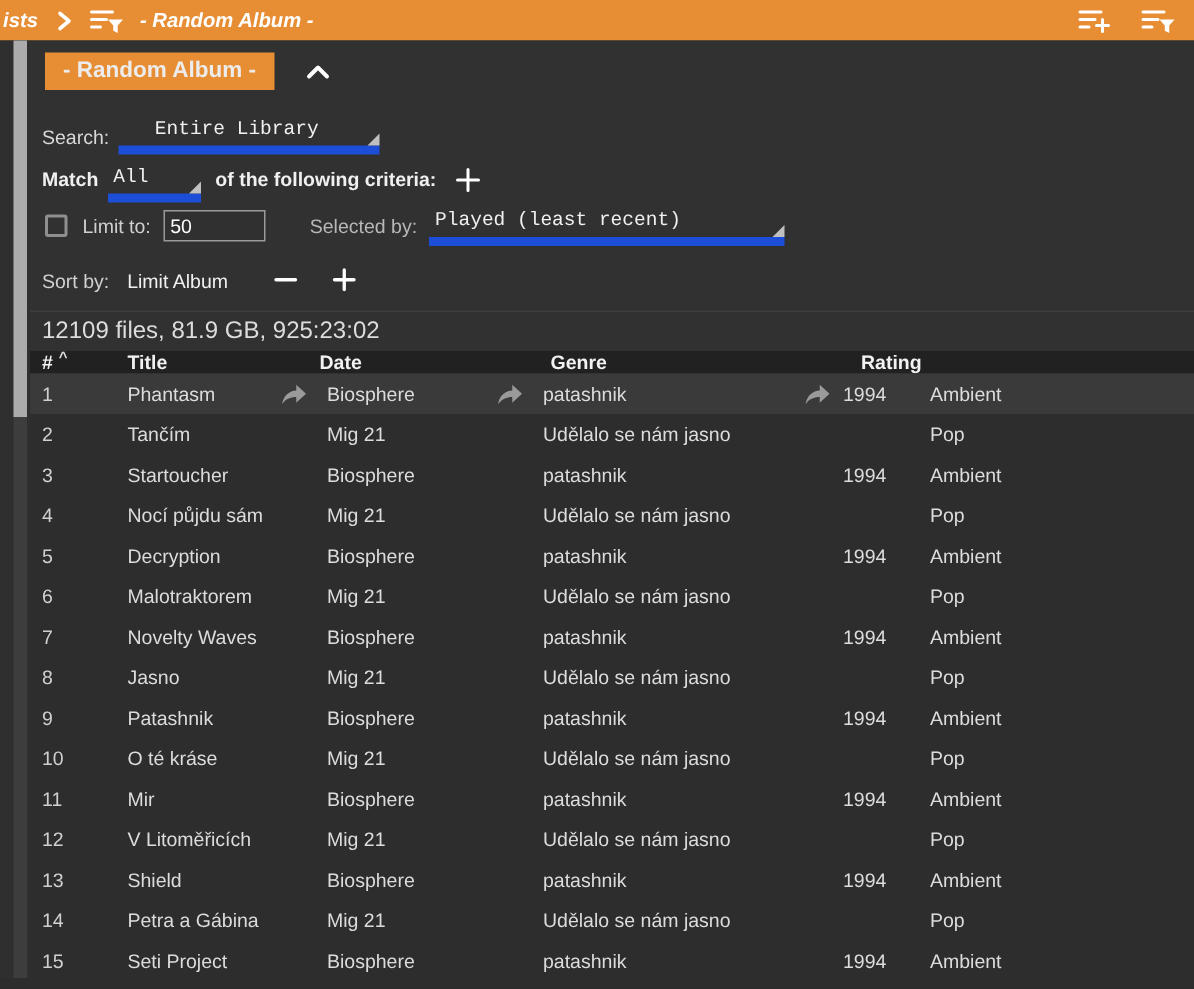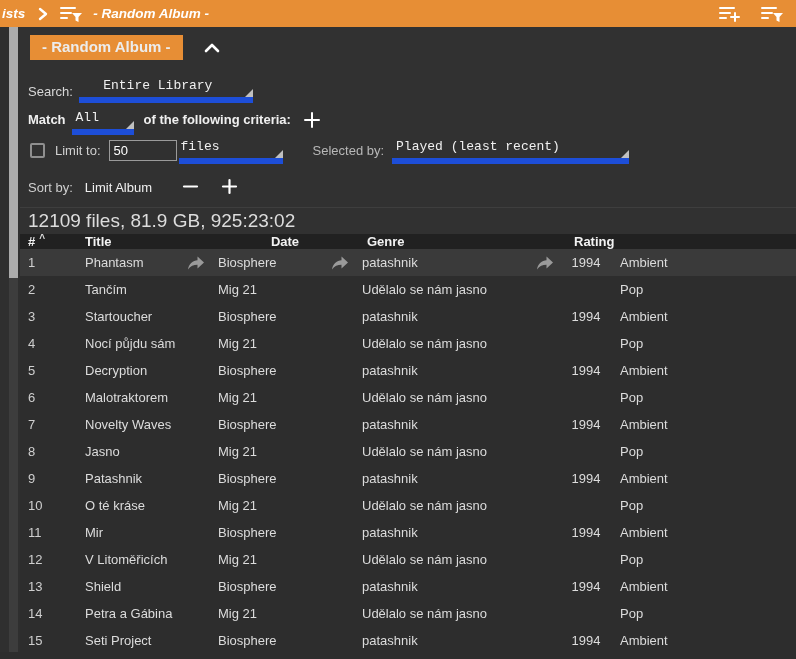--- a/index.html
+++ b/index.html
@@ -79,31 +79,31 @@
   .limit-input{
     width:68px;height:21px;background:#303030;border:1px solid #9A9A9A;
     color:#fff;font-size:13px;font-family:inherit;padding:0 4px;margin-left:8px;
   }
   .sort-value{margin-left:12px;color:var(--text-primary);}
   .row-sort .minus-btn{margin-left:30px;}
   .row-sort .plus-btn{margin-left:22px;}
   
   .statusbar{
     margin-top:12px;border-top:1px solid #3E3E3E;height:27px;line-height:26px;
-    padding-left:8px;color:#DDDDDD;font-size:19px;background:var(--panel-bg);
+    padding-left:8px;color:#DDDDDD;font-size:16px;background:var(--panel-bg);
   }
   
   .grid-row{
     display:grid;grid-template-columns:60px 133px 144px 205px 48px 106px 80px;
     align-items:center;height:27px;
   }
   .thead{background:var(--header-bg);font-weight:bold;height:27px;color:#F2F2F2;}
   .thead .c0{padding-left:8px;display:flex;align-items:center;gap:4px;}
   .c1,.c2,.c3{padding-left:5px;position:relative;}
-  .c4{text-align:center;}
+  .c4{text-align:left;}
   .c5{padding-left:10px;}
   .c6{padding-left:12px;}
   .sort-caret{font-size:10px;color:#DDD;position:relative;top:-3px;}
   .tbody{background:var(--table-bg);flex:1;}
   .trow{height:27px;color:#DCDCDC;cursor:default;}
   .trow .c0{padding-left:8px;color:#CFCFCF;}
   .trow.hover{background:var(--row-hover);}
   .trow{background:var(--table-bg);}
   .cell-text{white-space:nowrap;overflow:hidden;}
   .jump-arrow{
@@ -197,21 +197,20 @@
                 <line x1="2" y1="9" x2="16" y2="9"></line>
               </g>
             </svg>
         </span>
       </div>
 
       <div class="crow row-limit">
         <span class="checkbox"></span>
         <span class="lbl-mid">Limit to:</span>
         <input class="limit-input" type="text" value="50" style="">
-        <span class="dd dd-files">files</span>
         <span class="lbl-dim" style="margin-left:30px;">Selected by:</span>
         <span class="dd dd-selby">Played (least recent)</span>
       </div>
 
       <div class="crow row-sort">
         <span class="lbl-mid">Sort by:</span>
         <span class="sort-value">Limit Album</span>
         <span class="minus-btn">
           <svg width="17" height="17" viewBox="0 0 17 17">
               <line x1="2" y1="8.5" x2="15" y2="8.5" stroke="#fff" stroke-width="2.2" stroke-linecap="round"></line>

